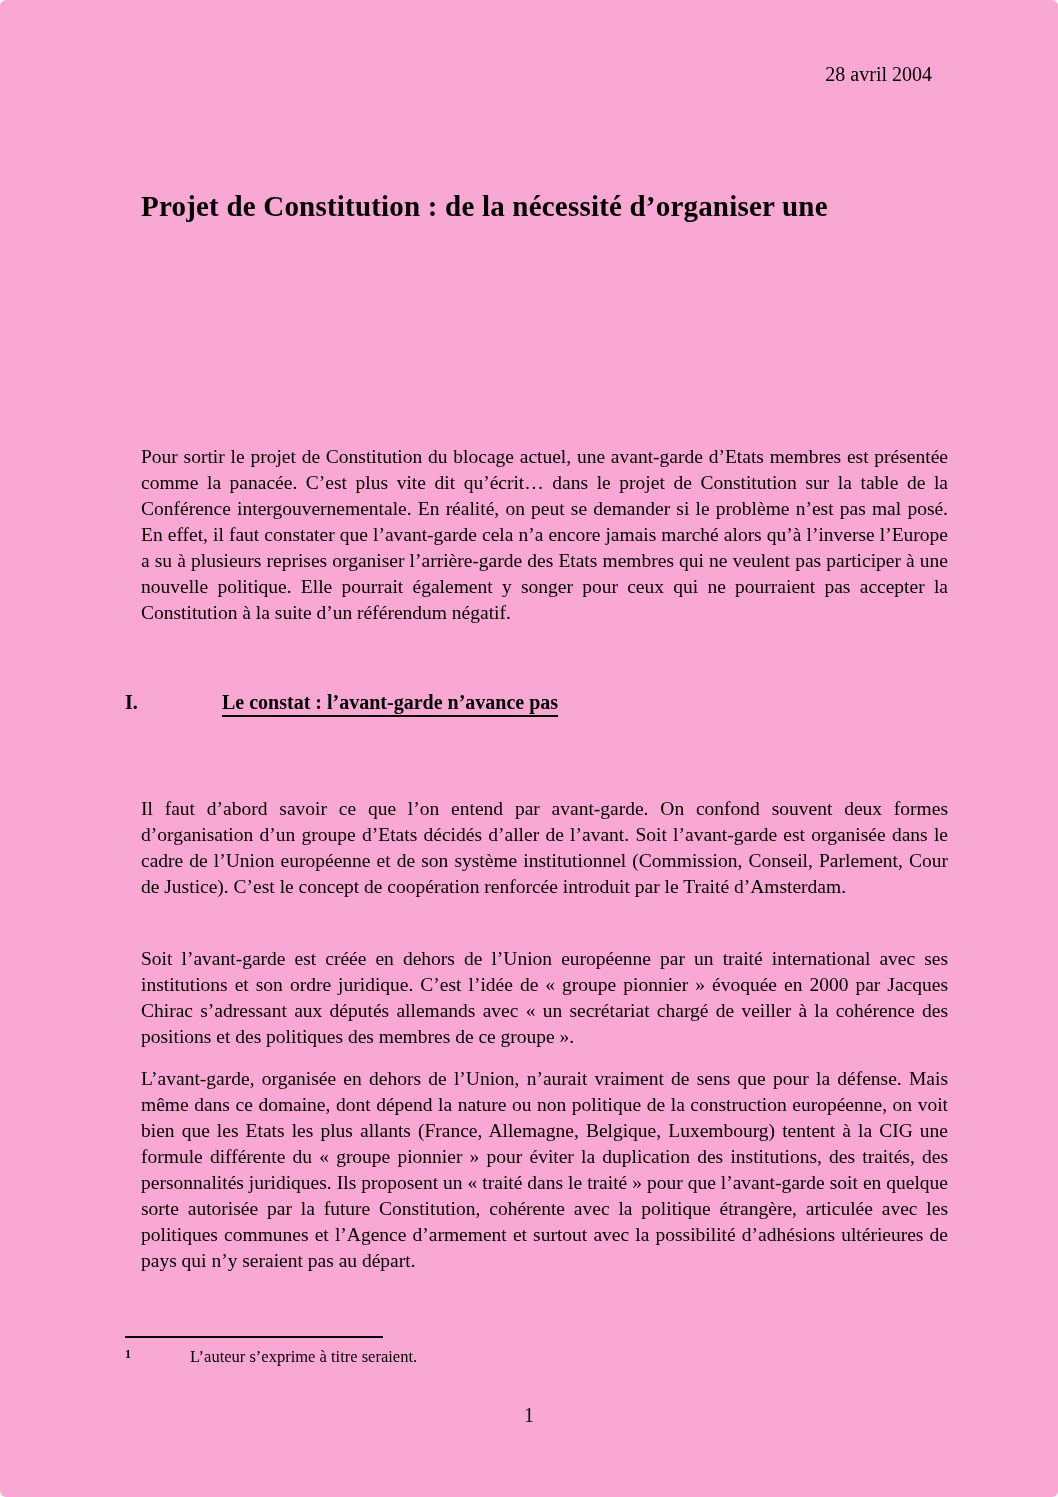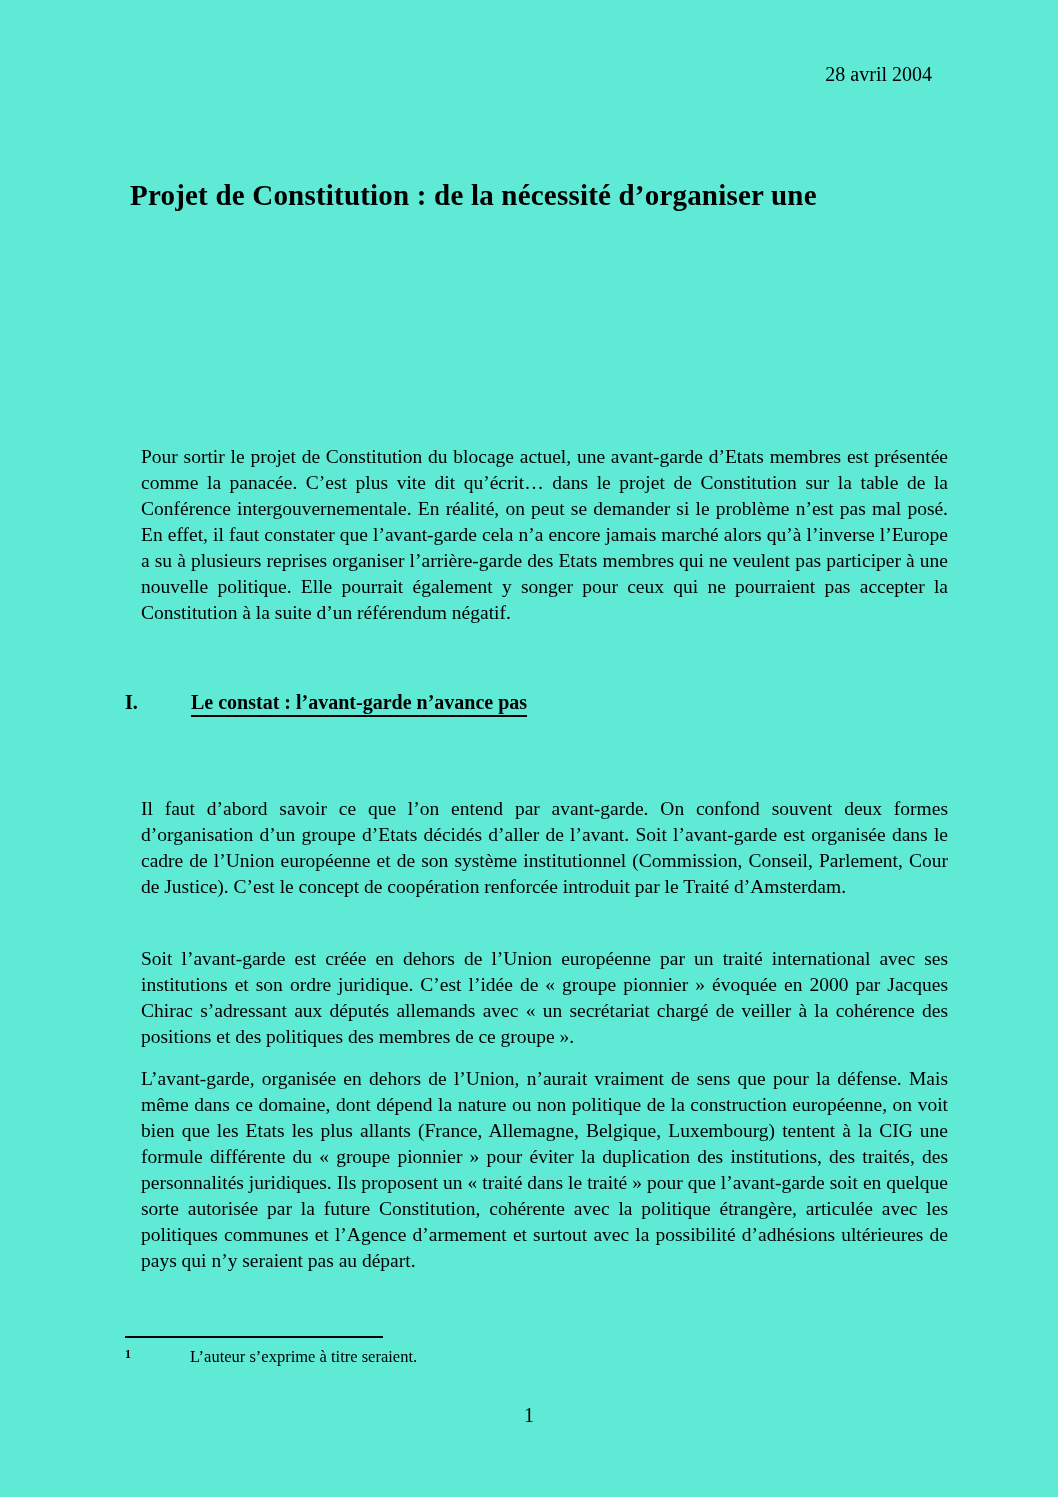--- a/index.html
+++ b/index.html
@@ -4,40 +4,41 @@
 <style>
   html, body {
     margin: 0;
     padding: 0;
     background: #ffffff;
   }
   .page {
     position: relative;
     width: 1058px;
     height: 1497px;
-    background: #5eead4;
+    background: #f9a8d4;
     color: #000000;
     font-family: "Liberation Serif", "DejaVu Serif", serif;
     overflow: hidden;
+    border-radius: 6px;
   }
   .date-line {
     position: absolute;
     top: 61px;
     left: 125px;
     width: 807px;
     text-align: right;
     font-size: 20px;
     line-height: 26px;
   }
   .doc-title {
     position: absolute;
     top: 169px;
     left: 125px;
     width: 812px;
-    margin: 5px;
+    margin: 16px;
     font-size: 29px;
     font-weight: bold;
     line-height: 42px;
     letter-spacing: 0.2px;
   }
   .doc-title span { display: block; }
   .author-block {
     position: absolute;
     top: 311px;
     left: 125px;
@@ -76,20 +77,21 @@
     font-weight: bold;
     line-height: 26px;
   }
   .section-numeral {
     width: 66px;
     flex: 0 0 66px;
   }
   .section-text {
     border-bottom: 2px solid #000;
     padding-bottom: 0px;
+    margin-left: 31px;
   }
   .footnote-area {
     position: absolute;
     top: 1336px;
     left: 125px;
     width: 807px;
   }
   .footnote-rule {
     width: 258px;
     border-top: 2px solid #000;

